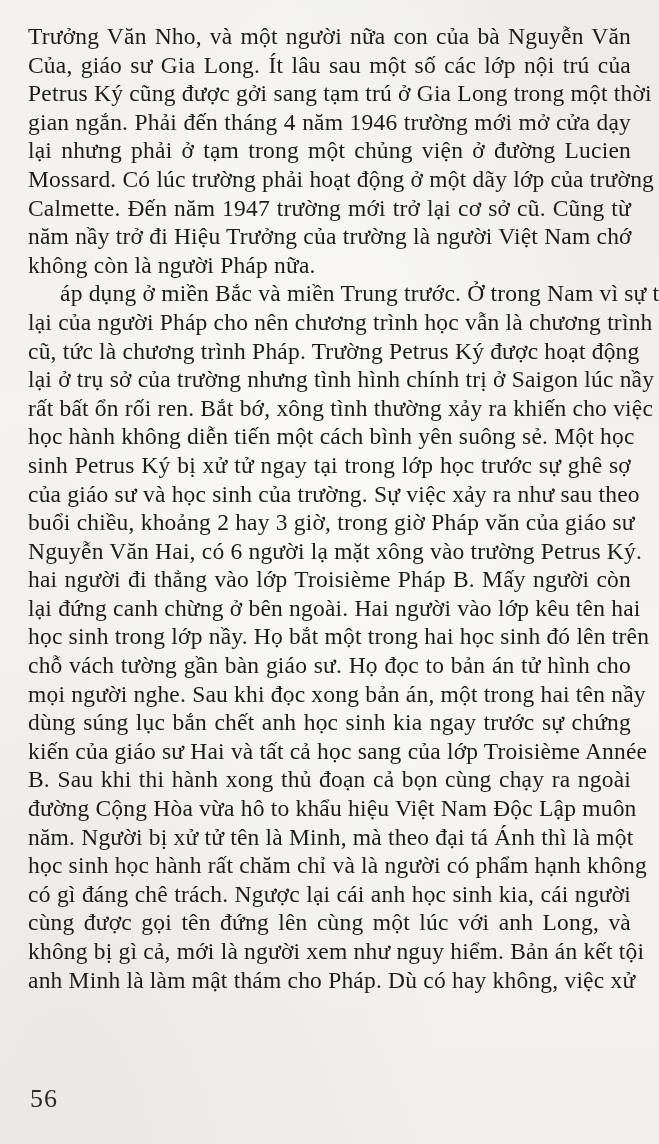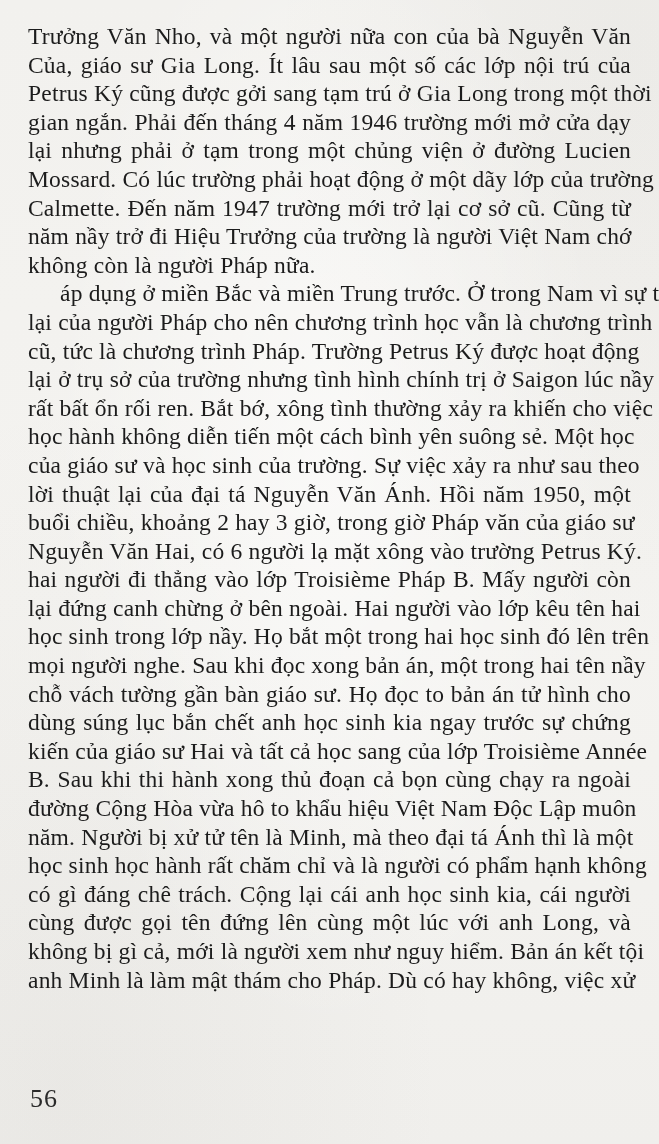--- a/index.html
+++ b/index.html
@@ -73,35 +73,35 @@
         <div class="line">năm nầy trở đi Hiệu Trưởng của trường là người Việt Nam chớ</div>
         <div class="line last">không còn là người Pháp nữa.</div>
       </div>
       <div class="paragraph indent">
         <div class="line">áp dụng ở miền Bắc và miền Trung trước. Ở trong Nam vì sự trở</div>
         <div class="line">lại của người Pháp cho nên chương trình học vẫn là chương trình</div>
         <div class="line">cũ, tức là chương trình Pháp. Trường Petrus Ký được hoạt động</div>
         <div class="line">lại ở trụ sở của trường nhưng tình hình chính trị ở Saigon lúc nầy</div>
         <div class="line">rất bất ổn rối ren. Bắt bớ, xông tình thường xảy ra khiến cho việc</div>
         <div class="line">học hành không diễn tiến một cách bình yên suông sẻ. Một học</div>
+        <div class="line">sinh Petrus Ký bị xử tử ngay tại trong lớp học trước sự ghê sợ</div>
         <div class="line">của giáo sư và học sinh của trường. Sự việc xảy ra như sau theo</div>
-        <div class="line">lời thuật lại của đại tá Nguyễn Văn Ánh. Hồi năm 1950, một</div>
         <div class="line">buổi chiều, khoảng 2 hay 3 giờ, trong giờ Pháp văn của giáo sư</div>
         <div class="line">Nguyễn Văn Hai, có 6 người lạ mặt xông vào trường Petrus Ký.</div>
         <div class="line">hai người đi thẳng vào lớp Troisième Pháp B. Mấy người còn</div>
         <div class="line">lại đứng canh chừng ở bên ngoài. Hai người vào lớp kêu tên hai</div>
         <div class="line">học sinh trong lớp nầy. Họ bắt một trong hai học sinh đó lên trên</div>
+        <div class="line">chỗ vách tường gần bàn giáo sư. Họ đọc to bản án tử hình cho</div>
         <div class="line">mọi người nghe. Sau khi đọc xong bản án, một trong hai tên nầy</div>
-        <div class="line">chỗ vách tường gần bàn giáo sư. Họ đọc to bản án tử hình cho</div>
         <div class="line">dùng súng lục bắn chết anh học sinh kia ngay trước sự chứng</div>
         <div class="line">kiến của giáo sư Hai và tất cả học sang của lớp Troisième Année</div>
         <div class="line">B. Sau khi thi hành xong thủ đoạn cả bọn cùng chạy ra ngoài</div>
         <div class="line">đường Cộng Hòa vừa hô to khẩu hiệu Việt Nam Độc Lập muôn</div>
         <div class="line">năm. Người bị xử tử tên là Minh, mà theo đại tá Ánh thì là một</div>
         <div class="line">học sinh học hành rất chăm chỉ và là người có phẩm hạnh không</div>
-        <div class="line">có gì đáng chê trách. Cộng lại cái anh học sinh kia, cái người</div>
+        <div class="line">có gì đáng chê trách. Ngược lại cái anh học sinh kia, cái người</div>
         <div class="line">cùng được gọi tên đứng lên cùng một lúc với anh Long, và</div>
         <div class="line">không bị gì cả, mới là người xem như nguy hiểm. Bản án kết tội</div>
         <div class="line last">anh Minh là làm mật thám cho Pháp. Dù có hay không, việc xử</div>
       </div>
     </div>
   <div class="page-number">56</div>
 </div>
 
 </body></html>

